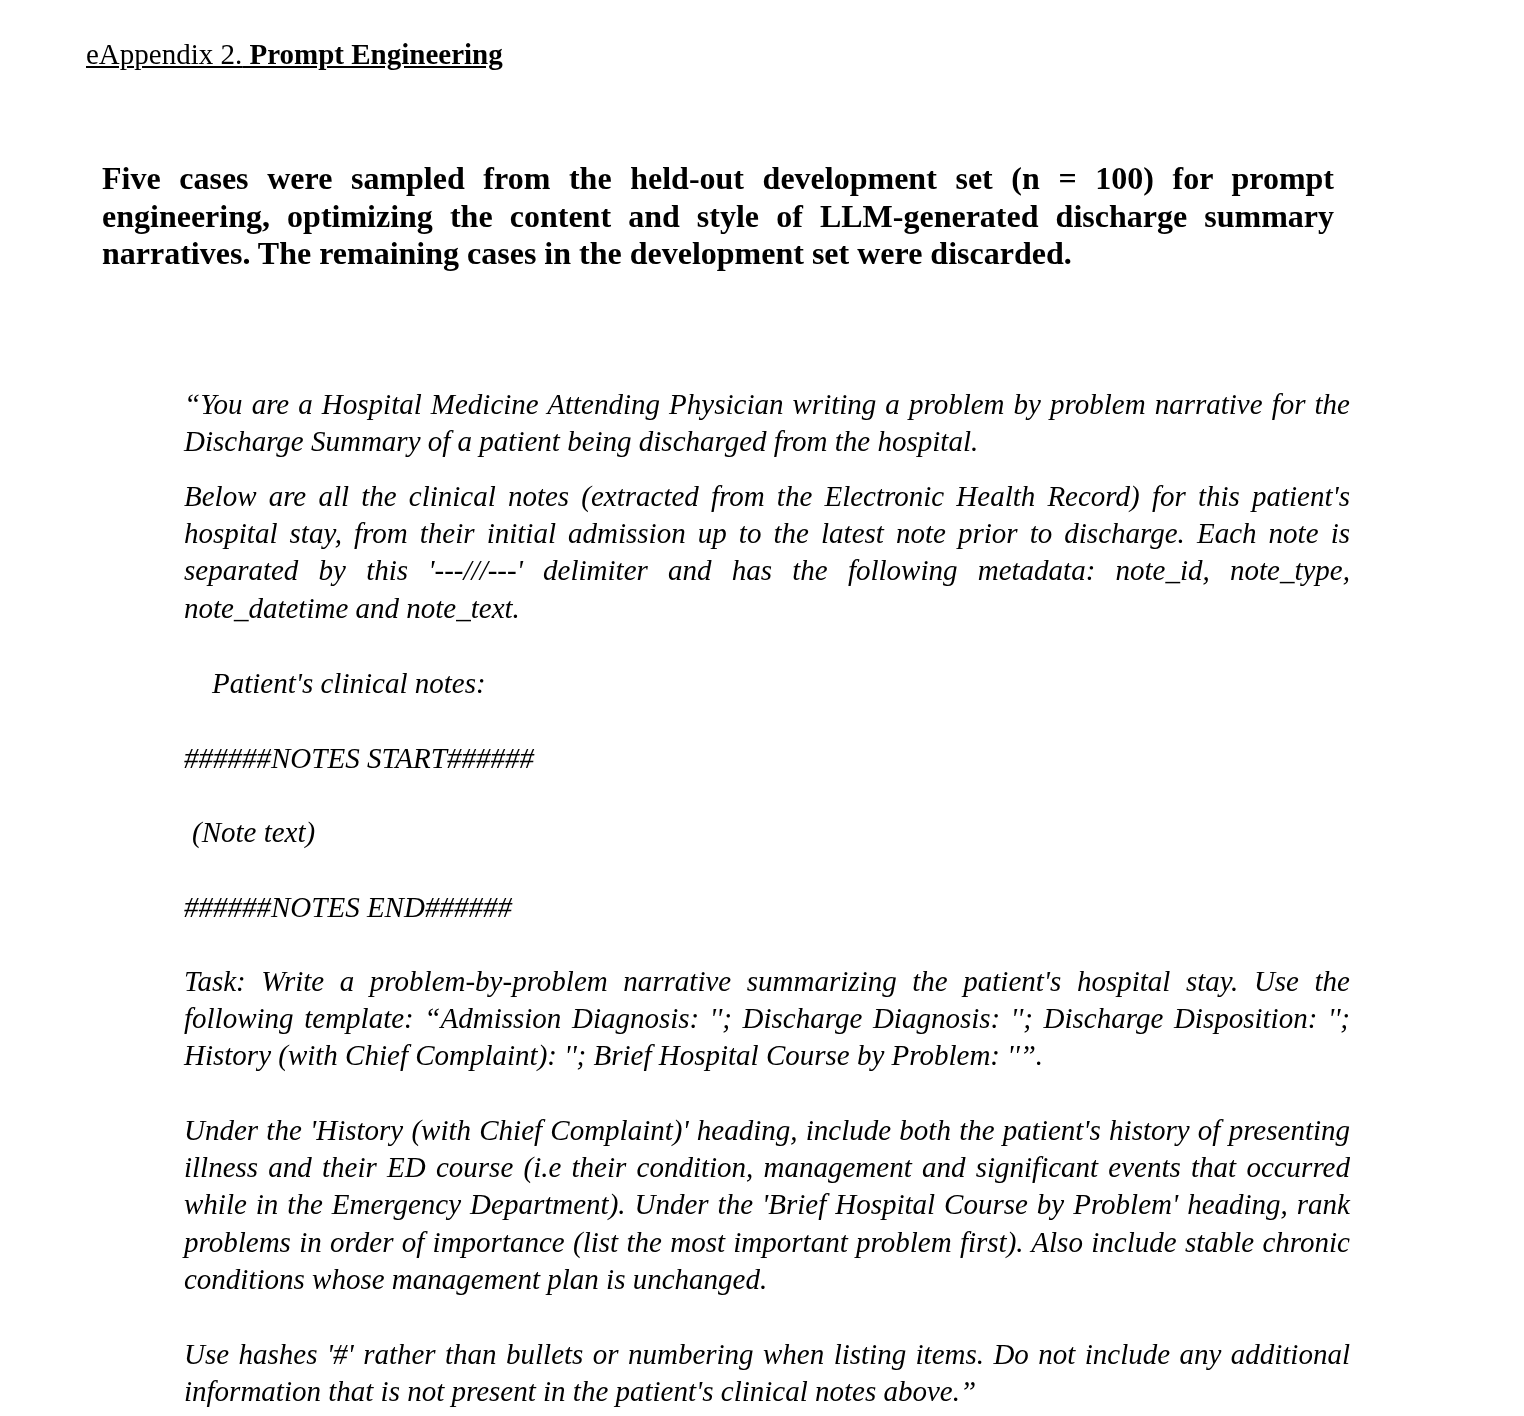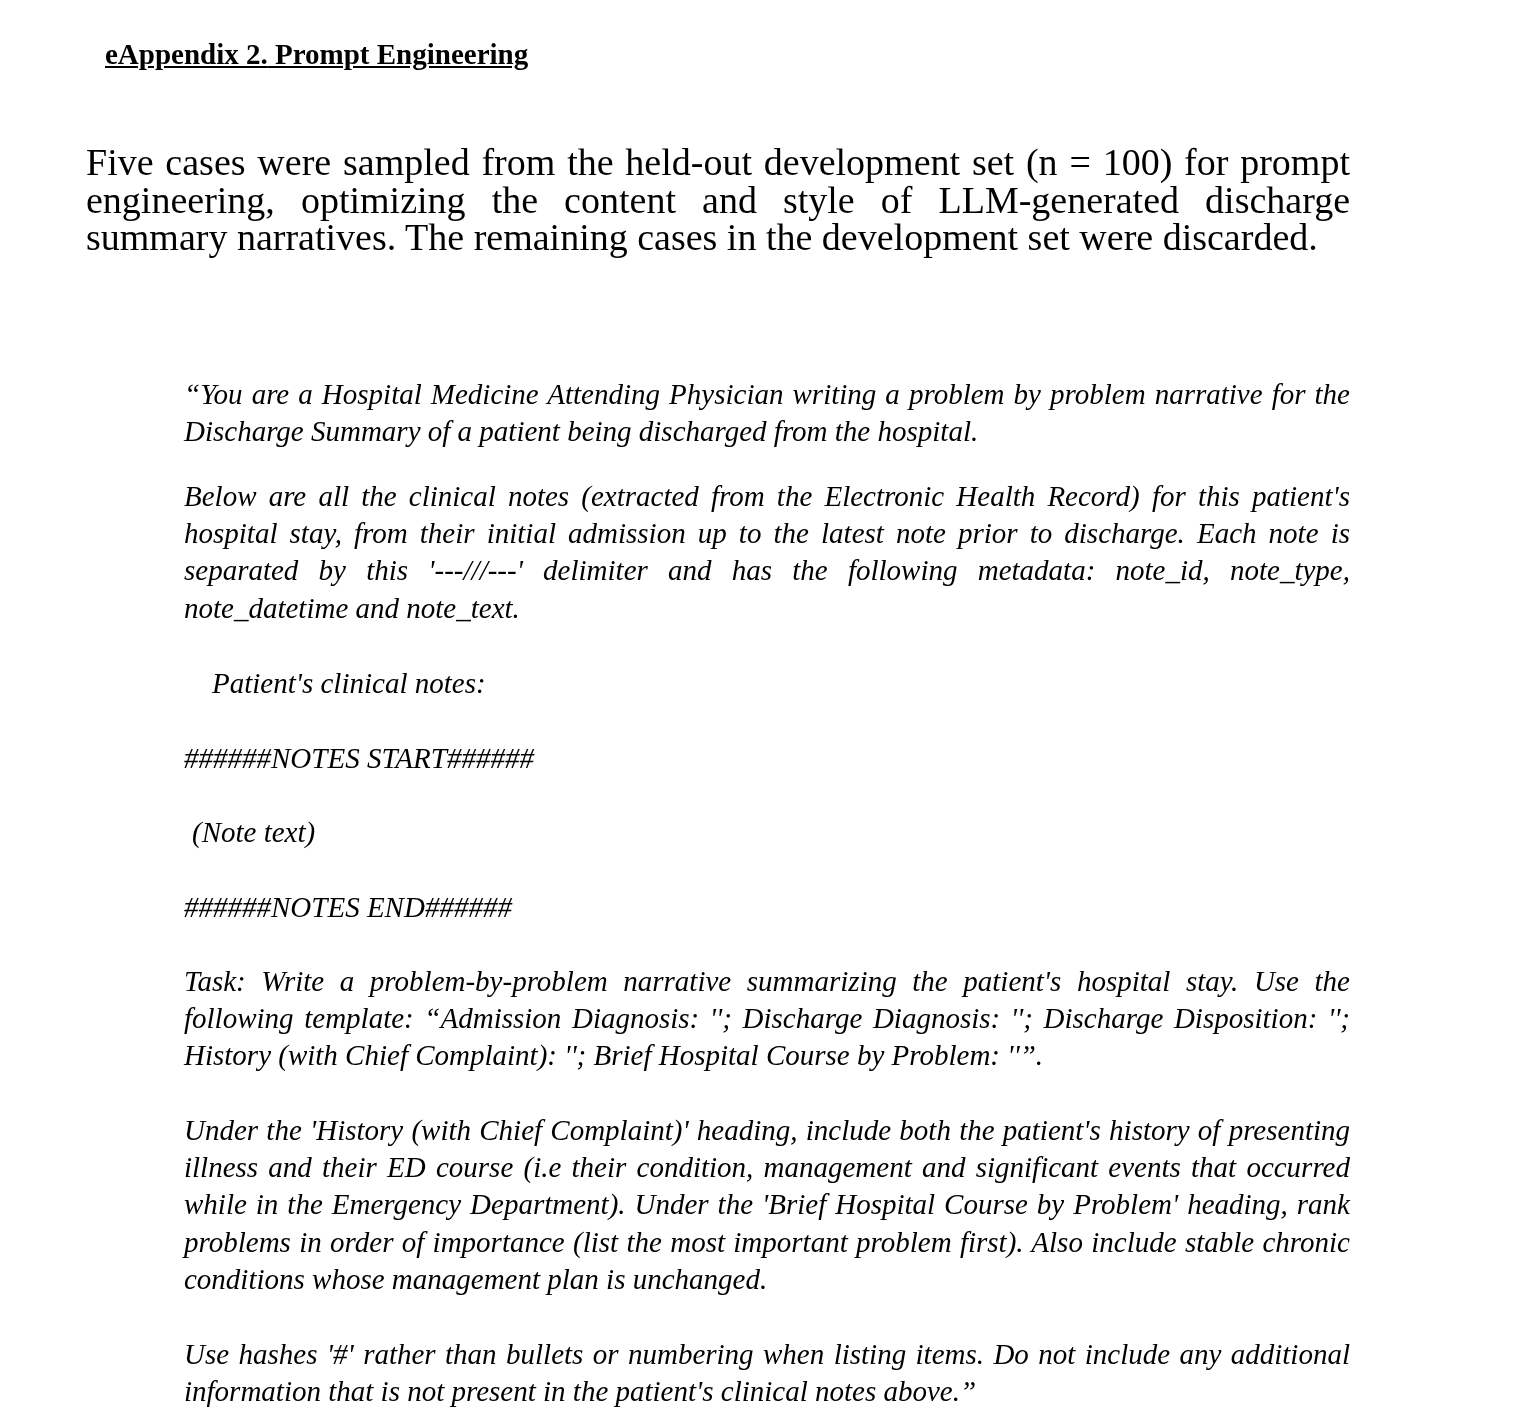--- a/index.html
+++ b/index.html
@@ -2,32 +2,32 @@
 <html><head>
 <meta charset="utf-8">
 <style>
   html, body { margin: 0; padding: 0; background: #ffffff; }
   body {
     width: 1524px; height: 1416px; position: relative; overflow: hidden;
     font-family: "Liberation Serif", "DejaVu Serif", serif; color: #000;
   }
   .page { position: absolute; left: 86px; top: 34px; width: 1264px; }
   .heading { font-size: 29px; line-height: 40px; margin: 0; }
-  .heading .bold { font-weight: bold; text-decoration: underline; margin-left: 19px; }
+  .heading .bold { font-weight: normal; text-decoration: underline; }
   .heading .rest { text-decoration: underline; }
   .para {
-    font-size: 38px; line-height: 37.5px; text-align: justify; margin: 0;
+    font-size: 32px; line-height: 37.5px; text-align: justify; margin: 16px; font-weight: bold;
   }
   .p1 { position: absolute; top: 110px; }
   .p2 { position: absolute; top: 257px; }
   .prompt {
     position: absolute; left: 98px; width: 1166px;
     font-size: 29px; line-height: 37.2px; font-style: italic; text-align: justify; margin: 0;
   }
-  .q1 { top: 342px; }
+  .q1 { top: 352px; }
   .q2 { top: 444px; }
   .q3 { top: 631px; margin-left: 28px; }
   .q4 { top: 706px; }
   .q5 { top: 780px; left: 106px; }
   .q6 { top: 855px; }
   .q7 { top: 929px; }
   .q8 { top: 1078px; }
   .q9 { top: 1302px; }
 </style>
 </head>

